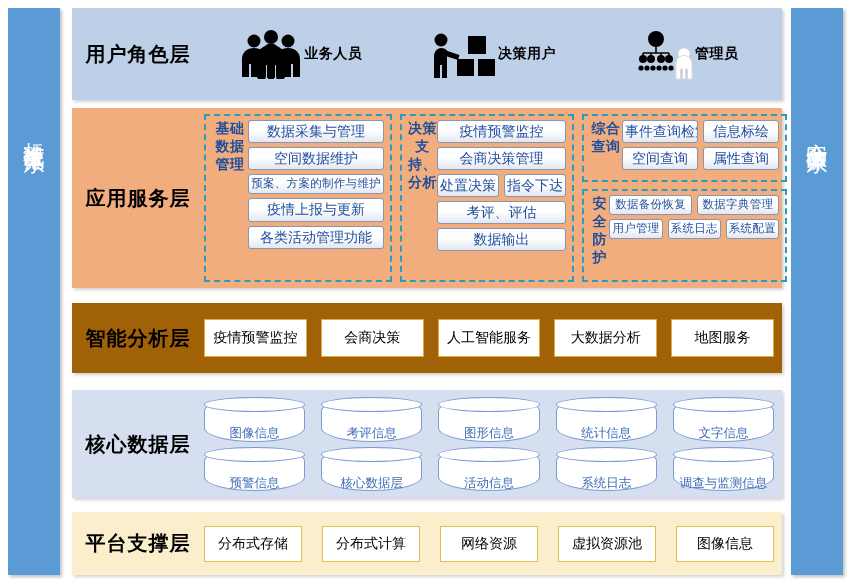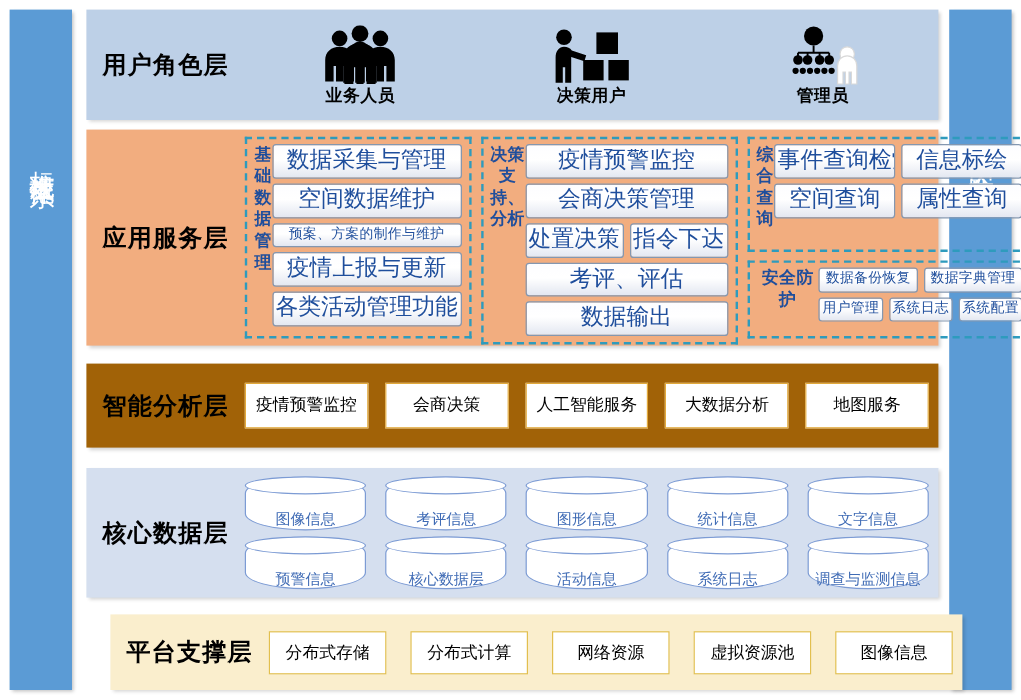--- a/index.html
+++ b/index.html
@@ -45,27 +45,27 @@
     font-weight: bold;
     color: #000000;
     letter-spacing: 1px;
   }
   .layer-body { flex: 1 1 auto; height: 100%; position: relative; }
 
   #layer-user     { top:   8px; height:  92px; background: #bdd0e7; }
   #layer-app      { top: 108px; height: 180px; background: #f2ad7f; }
   #layer-intel    { top: 303px; height:  70px; background: #a16207; }
   #layer-core     { top: 390px; height: 108px; background: #d5dfef; }
-  #layer-platform { top: 512px; height:  63px; background: #faeecd; margin-left: 20px; }
+  #layer-platform { top: 512px; height:  63px; background: #faeecd; }
 
   
   .roles { display: flex; height: 100%; align-items: center; }
   .role {
     flex: 1 1 0;
-    display: flex; flex-direction: column;
+    display: flex; 
     align-items: center; justify-content: center;
     gap: 0;
   }
   .role-icon { height: 52px; display: flex; align-items: flex-end; }
   .role-label {
     font-size: 14px; font-weight: bold; color: #000;
     letter-spacing: .5px;
   }
 
   
@@ -94,21 +94,21 @@
   }
   .dash-items { display: flex; flex-direction: column; gap: 4px; flex: 1 1 auto; }
   .dash-row { display: flex; gap: 5px; }
   .dash-row > .chip { flex: 1 1 0; }
 
   .chip {
     background: linear-gradient(to bottom, #fdfdff 0%, #ffffff 45%, #e3e7f1 100%);
     border: 1px solid #8497b0;
     border-radius: 3px;
     color: #1f4e9c;
-    font-size: 19px;
+    font-size: 14px;
     text-align: center;
     padding: 2px 2px 3px 2px;
     line-height: 1.15;
     white-space: nowrap;
     overflow: hidden;
   }
   .chip.sm { font-size: 11.5px; letter-spacing: .3px; }
 
   
   .intel-items { display: flex; height: 100%; align-items: center; gap: 14px; padding-right: 8px; }

